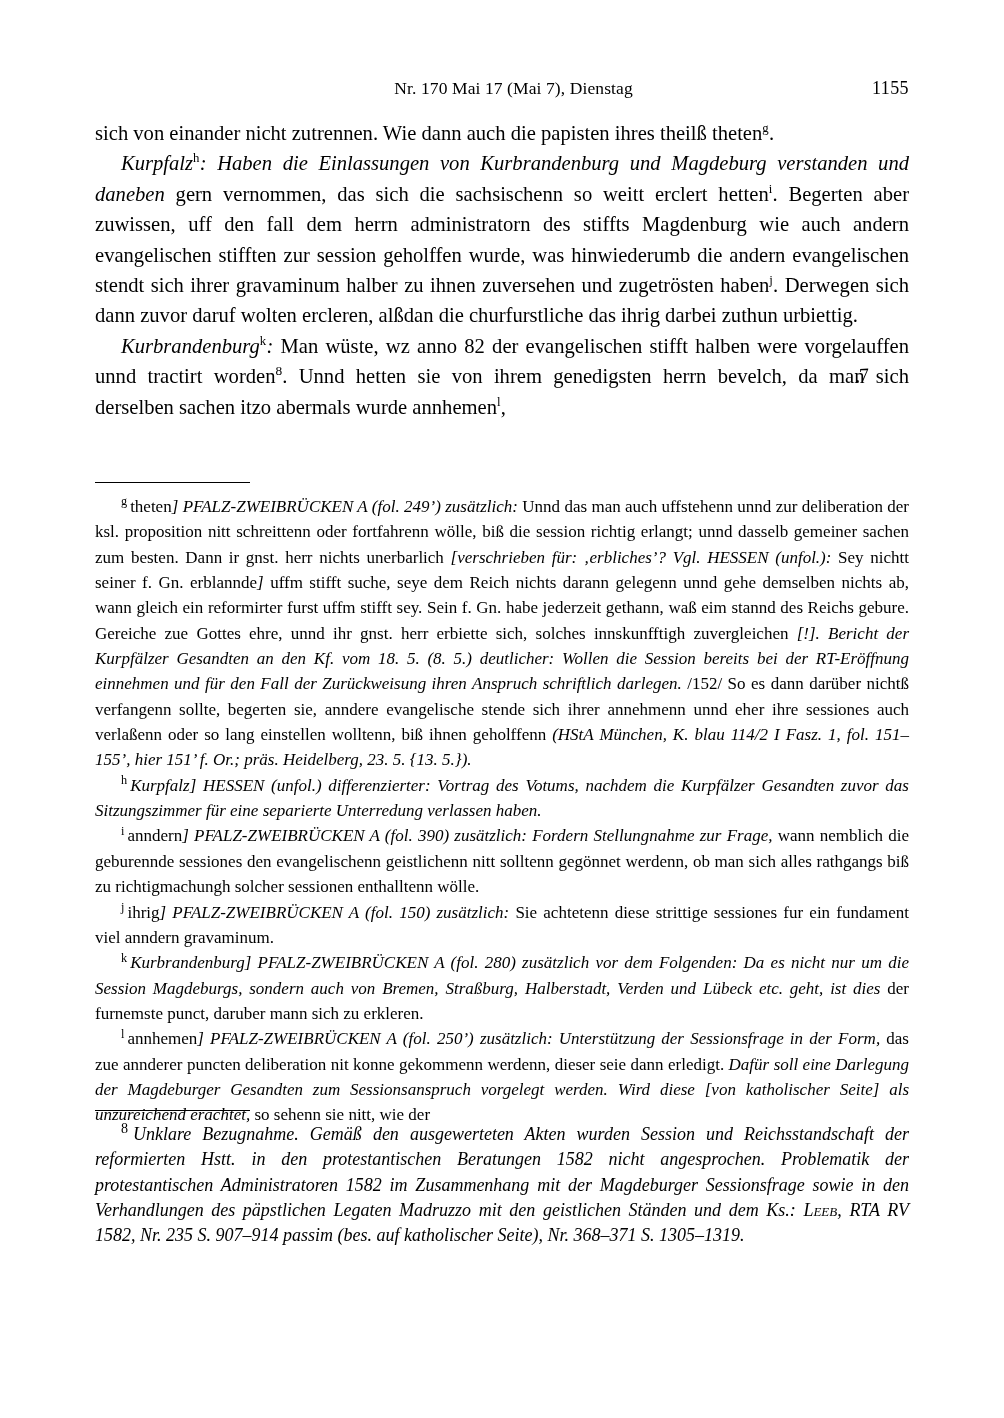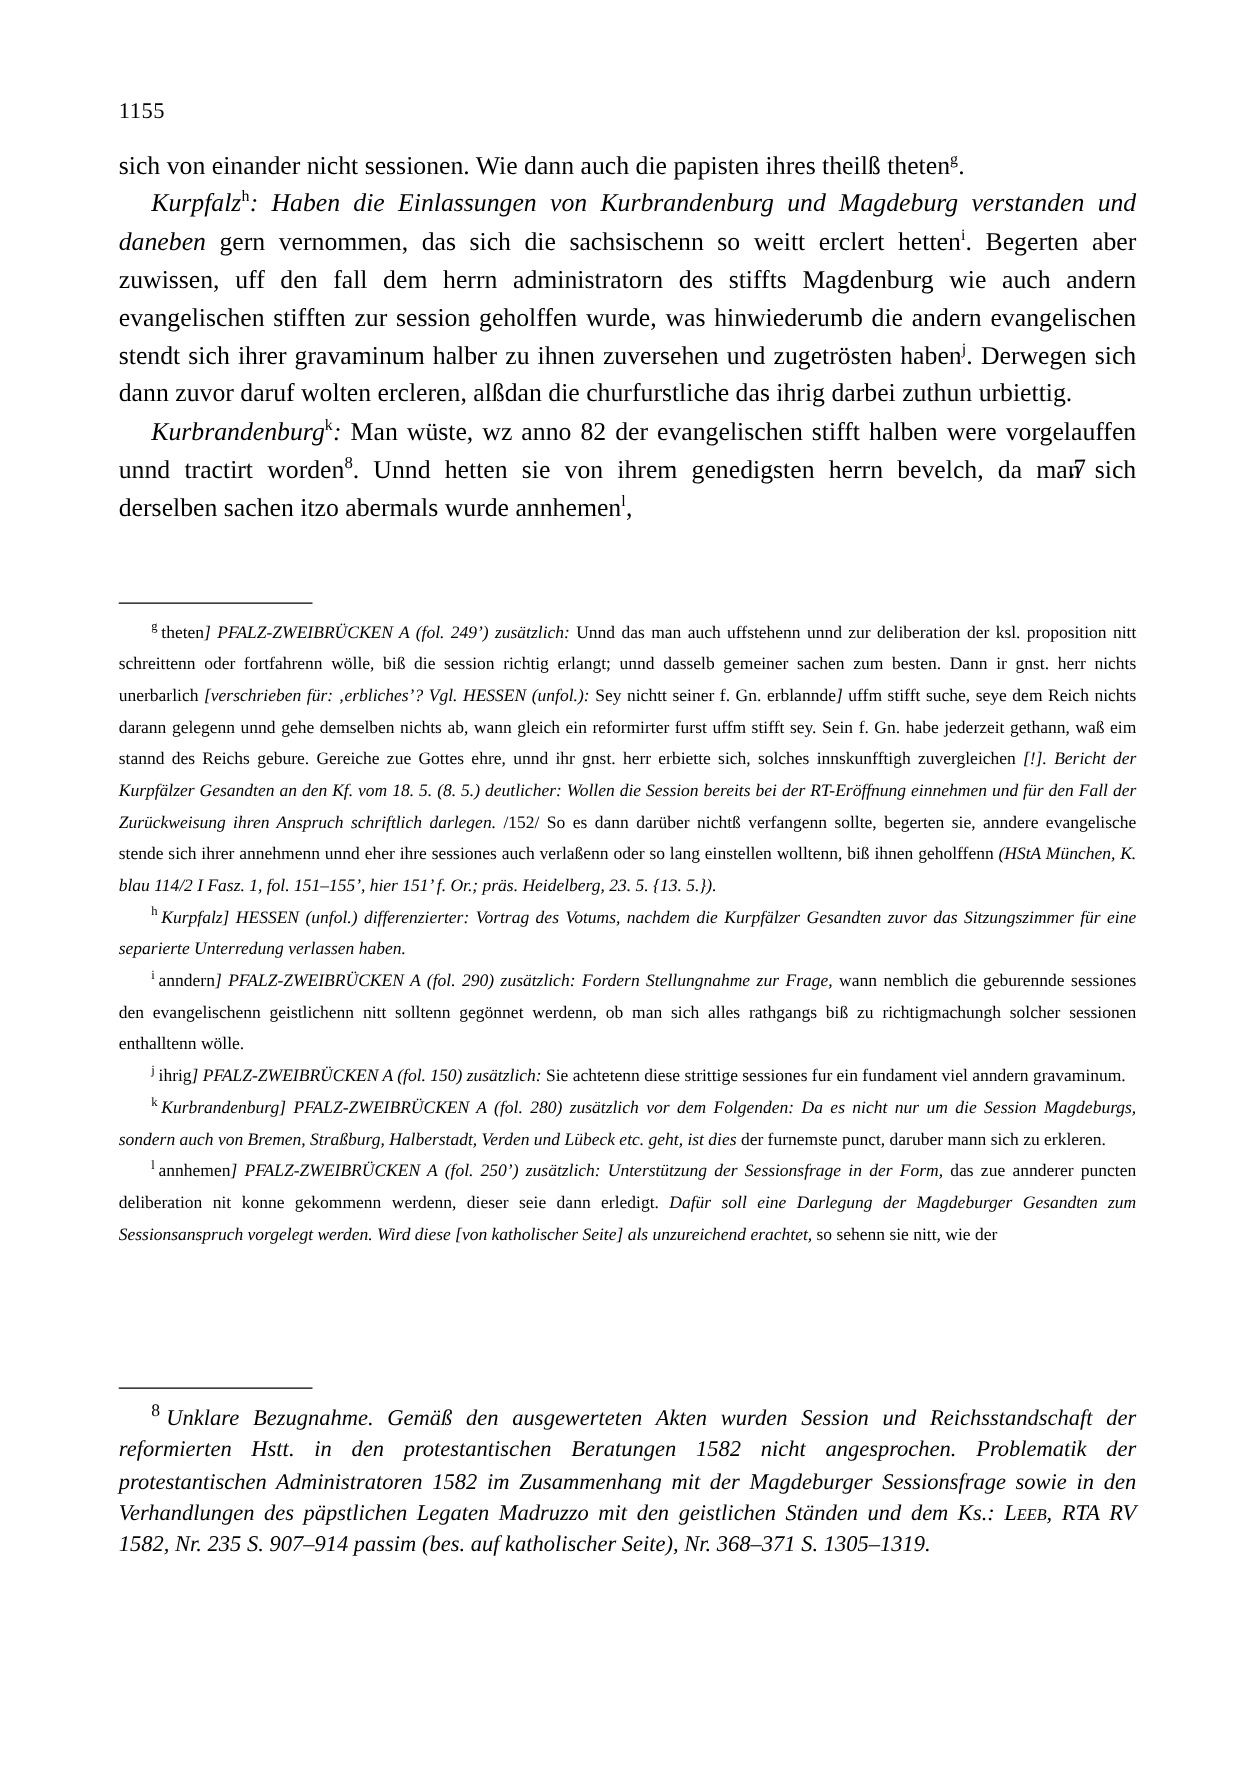--- a/index.html
+++ b/index.html
@@ -100,21 +100,21 @@
     width: 155px;
   }
   #rule-apparatus { top: 482px; }
   #rule-footnote  { top: 1110px; }
 
   .apparatus {
     position: absolute;
     left: 95px;
     top: 494px;
     width: 814px;
-    font-size: 14px;
+    font-size: 17px;
     line-height: 25.35px;
     text-align: justify;
     text-justify: inter-word;
   }
   .apparatus p {
     margin: 0;
     text-indent: 0;
   }
   .apparatus p.note-para {
     padding-left: 0;
@@ -155,40 +155,41 @@
     font-variant: small-caps;
     font-style: italic;
   }
 </style>
 </head>
 <body>
 
 <div class="page">
 
   <div class="running-head">
+    <span class="rh-title">Nr. 170 Mai 17 (Mai 7), Dienstag</span>
     <span class="rh-folio">1155</span>
   </div>
 
   <div class="body-text">
     <div id="body-slot">
-        <p class=""><span>sich von einander nicht sessionen. Wie dann auch die papisten ihres theilß theten</span><sup class="note">g</sup><span>.</span></p>
+        <p class=""><span>sich von einander nicht zutrennen. Wie dann auch die papisten ihres theilß theten</span><sup class="note">g</sup><span>.</span></p>
         <p class="indent"><span class="it">Kurpfalz</span><sup class="note">h</sup><span class="it">: Haben die Einlassungen von Kurbrandenburg und Magdeburg verstanden und daneben</span><span> gern vernommen, das sich die sachsischenn so weitt erclert hetten</span><sup class="note">i</sup><span>. Begerten aber zuwissen, uff den fall dem herrn administratorn des stiffts Magdenburg wie auch andern evangelischen stifften zur session geholffen wurde, was hinwiederumb die andern evangelischen stendt sich ihrer gravaminum halber zu ihnen zuversehen und zugetrösten haben</span><sup class="note">j</sup><span>. Derwegen sich dann zuvor daruf wolten ercleren, alßdan die churfurstliche das ihrig darbei zuthun urbiettig.</span></p>
         <p class="indent"><span class="it">Kurbrandenburg</span><sup class="note">k</sup><span class="it">:</span><span> Man wüste, wz anno 82 der evangelischen stifft halben were vorgelauffen unnd tractirt worden</span><sup class="fn">8</sup><span>. Unnd hetten sie von ihrem genedigsten herrn bevelch, da man sich derselben sachen itzo abermals wurde annhemen</span><sup class="note">l</sup><span>,</span></p>
       </div>
   </div>
 
   <div class="margin-mark">.7</div>
 
   <div class="rule" id="rule-apparatus"></div>
 
   <div class="apparatus">
     <div id="apparatus-slot">
         <p class="note-para"><sup class="note-marker">g</sup><span>theten</span><span class="it">] PFALZ-ZWEIBRÜCKEN A (fol. 249’) zusätzlich:</span><span> Unnd das man auch uffstehenn unnd zur deliberation der ksl. proposition nitt schreittenn oder fortfahrenn wölle, biß die session richtig erlangt; unnd dasselb gemeiner sachen zum besten. Dann ir gnst. herr nichts unerbarlich </span><span class="it">[verschrieben für: ‚erbliches’? Vgl. HESSEN (unfol.):</span><span> Sey nichtt seiner f. Gn. erblannde</span><span class="it">]</span><span> uffm stifft suche, seye dem Reich nichts darann gelegenn unnd gehe demselben nichts ab, wann gleich ein reformirter furst uffm stifft sey. Sein f. Gn. habe jederzeit gethann, waß eim stannd des Reichs gebure. Gereiche zue Gottes ehre, unnd ihr gnst. herr erbiette sich, solches innskunfftigh zuvergleichen </span><span class="it">[!]. Bericht der Kurpfälzer Gesandten an den Kf. vom 18. 5. (8. 5.) deutlicher: Wollen die Session bereits bei der RT-Eröffnung einnehmen und für den Fall der Zurückweisung ihren Anspruch schriftlich darlegen.</span><span> /152/ So es dann darüber nichtß verfangenn sollte, begerten sie, anndere evangelische stende sich ihrer annehmenn unnd eher ihre sessiones auch verlaßenn oder so lang einstellen wolltenn, biß ihnen geholffenn </span><span class="it">(HStA München, K. blau 114/2 I Fasz. 1, fol. 151–155’, hier 151’ f. Or.; präs. Heidelberg, 23. 5. {13. 5.}).</span></p>
         <p class="note-para"><sup class="note-marker">h</sup><span class="it">Kurpfalz] HESSEN (unfol.) differenzierter: Vortrag des Votums, nachdem die Kurpfälzer Gesandten zuvor das Sitzungszimmer für eine separierte Unterredung verlassen haben.</span></p>
-        <p class="note-para"><sup class="note-marker">i</sup><span>anndern</span><span class="it">] PFALZ-ZWEIBRÜCKEN A (fol. 290) zusätzlich: Fordern Stellungnahme zur Frage,</span><span> wann nemblich die geburennde sessiones den evangelischenn geistlichenn nitt solltenn gegönnet werdenn, ob man sich alles rathgangs biß zu richtigmachungh solcher sessionen enthalltenn wölle.</span></p>
+        <p class="note-para"><sup class="note-marker">i</sup><span>anndern</span><span class="it">] PFALZ-ZWEIBRÜCKEN A (fol. 390) zusätzlich: Fordern Stellungnahme zur Frage,</span><span> wann nemblich die geburennde sessiones den evangelischenn geistlichenn nitt solltenn gegönnet werdenn, ob man sich alles rathgangs biß zu richtigmachungh solcher sessionen enthalltenn wölle.</span></p>
         <p class="note-para"><sup class="note-marker">j</sup><span>ihrig</span><span class="it">] PFALZ-ZWEIBRÜCKEN A (fol. 150) zusätzlich:</span><span> Sie achtetenn diese strittige sessiones fur ein fundament viel anndern gravaminum.</span></p>
         <p class="note-para"><sup class="note-marker">k</sup><span class="it">Kurbrandenburg] PFALZ-ZWEIBRÜCKEN A (fol. 280) zusätzlich vor dem Folgenden: Da es nicht nur um die Session Magdeburgs, sondern auch von Bremen, Straßburg, Halberstadt, Verden und Lübeck etc. geht, ist dies</span><span> der furnemste punct, daruber mann sich zu erkleren.</span></p>
         <p class="note-para"><sup class="note-marker">l</sup><span>annhemen</span><span class="it">] PFALZ-ZWEIBRÜCKEN A (fol. 250’) zusätzlich: Unterstützung der Sessionsfrage in der Form,</span><span> das zue annderer puncten deliberation nit konne gekommenn werdenn, dieser seie dann erledigt. </span><span class="it">Dafür soll eine Darlegung der Magdeburger Gesandten zum Sessionsanspruch vorgelegt werden. Wird diese [von katholischer Seite] als unzureichend erachtet,</span><span> so sehenn sie nitt, wie der</span></p>
       </div>
   </div>
 
   <div class="rule" id="rule-footnote"></div>
 
   <div class="footnote">
     <div id="footnote-slot">

